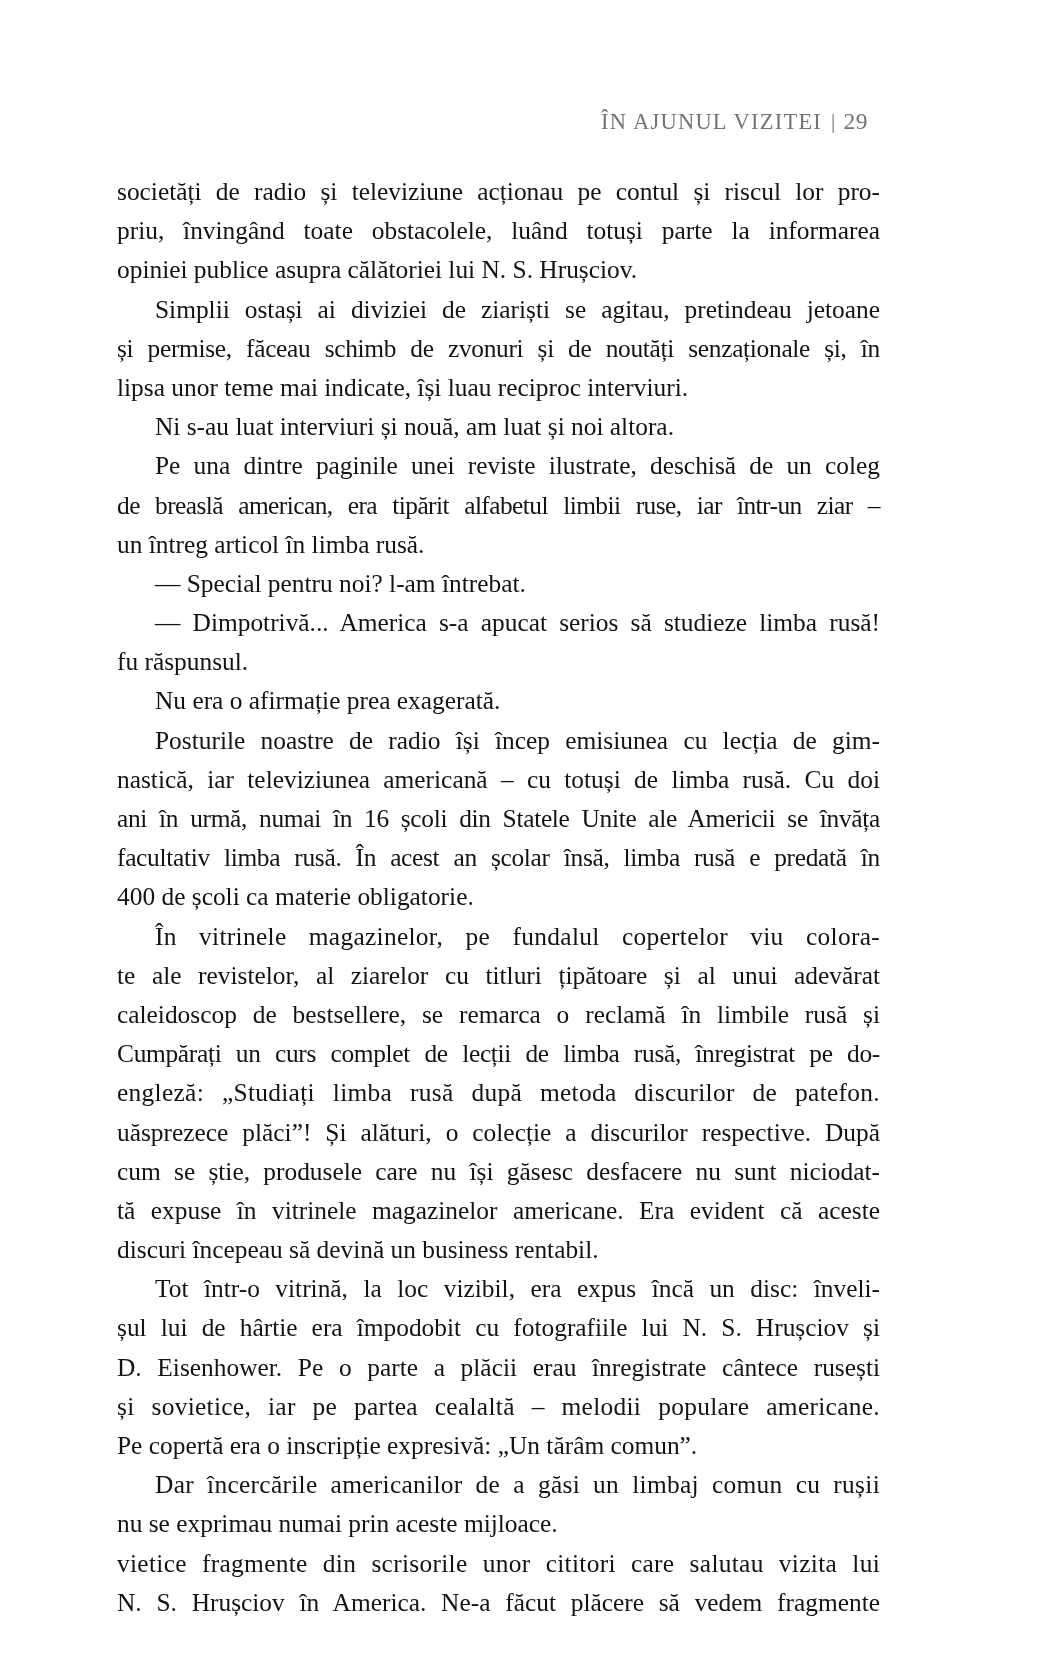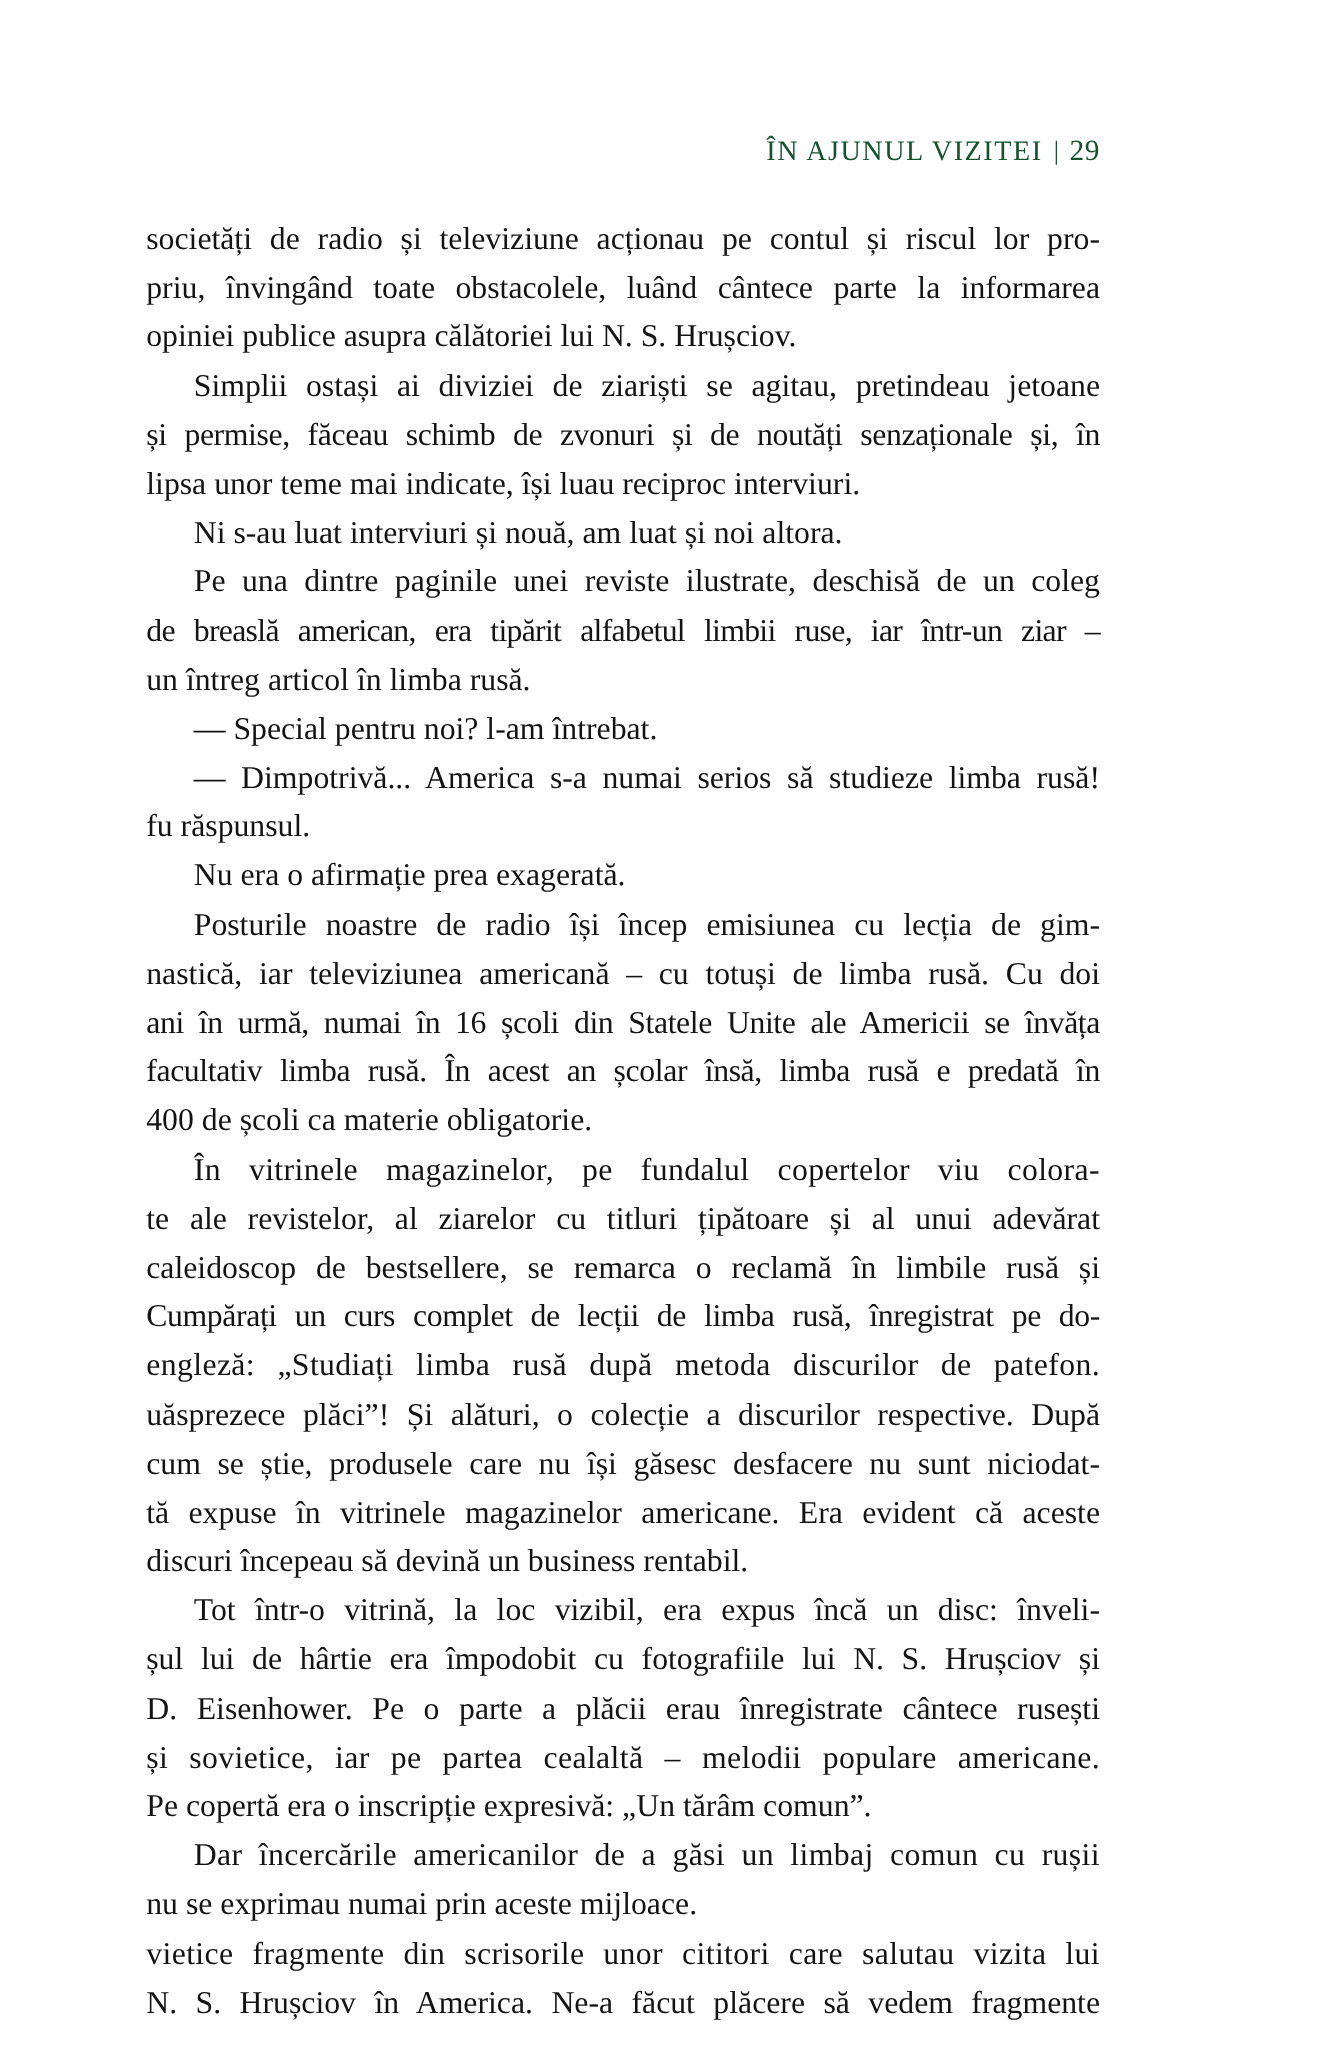--- a/index.html
+++ b/index.html
@@ -17,27 +17,27 @@
     overflow: hidden;
     font-family: "Liberation Serif", "DejaVu Serif", serif;
     color: #141414;
     -webkit-font-smoothing: antialiased;
   }
 
   
   .running-head {
     position: absolute;
     top: 108px;
-    left: 117px;
+    left: 105px;
     width: 763px;
     text-align: right;
     font-size: 22.5px;
     letter-spacing: 0.055em;
     white-space: nowrap;
-    color: #14532d;
+    color: #737373;
   }
   .running-head .rh-title {
     font-variant: small-caps;
     text-transform: none;
   }
   .running-head .rh-sep {
     display: inline-block;
     padding: 0 7px 0 9px;
     font-size: 21px;
     position: relative;
@@ -86,21 +86,21 @@
 <div class="page">
 
   <div class="running-head">
     <span class="rh-title">ÎN AJUNUL VIZITEI</span><span class="rh-sep">|</span><span class="rh-folio">29</span>
   </div>
 
   <div class="textblock">
 
     <div>
       <span class="ln" style="word-spacing: 0px;">societăți de radio și televiziune acționau pe contul și riscul lor pro-</span>
-      <span class="ln" style="word-spacing: 0px;">priu, învingând toate obstacolele, luând cântece parte la informarea</span>
+      <span class="ln" style="word-spacing: 0px;">priu, învingând toate obstacolele, luând totuși parte la informarea</span>
       <span class="ln flush">opiniei publice asupra călătoriei lui N. S. Hrușciov.</span>
     </div>
 
     <div>
       <span class="ln indent" style="word-spacing: 0px;">Simplii ostași ai diviziei de ziariști se agitau, pretindeau jetoane</span>
       <span class="ln tight" style="word-spacing: 0px; font-family: Liberation Serif, serif;">și permise, făceau schimb de zvonuri și de noutăți senzaționale și, în</span>
       <span class="ln flush">lipsa unor teme mai indicate, își luau reciproc interviuri.</span>
     </div>
 
     <div>
@@ -111,21 +111,21 @@
       <span class="ln indent" style="word-spacing: 0px;">Pe una dintre paginile unei reviste ilustrate, deschisă de un coleg</span>
       <span class="ln tight2" style="word-spacing: 0px;">de breaslă american, era tipărit alfabetul limbii ruse, iar într-un ziar –</span>
       <span class="ln flush">un întreg articol în limba rusă.</span>
     </div>
 
     <div>
       <span class="ln indent flush">— Special pentru noi? l-am întrebat.</span>
     </div>
 
     <div>
-      <span class="ln indent" style="word-spacing: 0px;">— Dimpotrivă... America s-a numai serios să studieze limba rusă!</span>
+      <span class="ln indent" style="word-spacing: 0px;">— Dimpotrivă... America s-a apucat serios să studieze limba rusă!</span>
       <span class="ln flush">fu răspunsul.</span>
     </div>
 
     <div>
       <span class="ln indent flush">Nu era o afirmație prea exagerată.</span>
     </div>
 
     <div>
       <span class="ln indent" style="word-spacing: 0px;">Posturile noastre de radio își încep emisiunea cu lecția de gim-</span>
       <span class="ln" style="word-spacing: 0px;">nastică, iar televiziunea americană – cu totuși de limba rusă. Cu doi</span>

